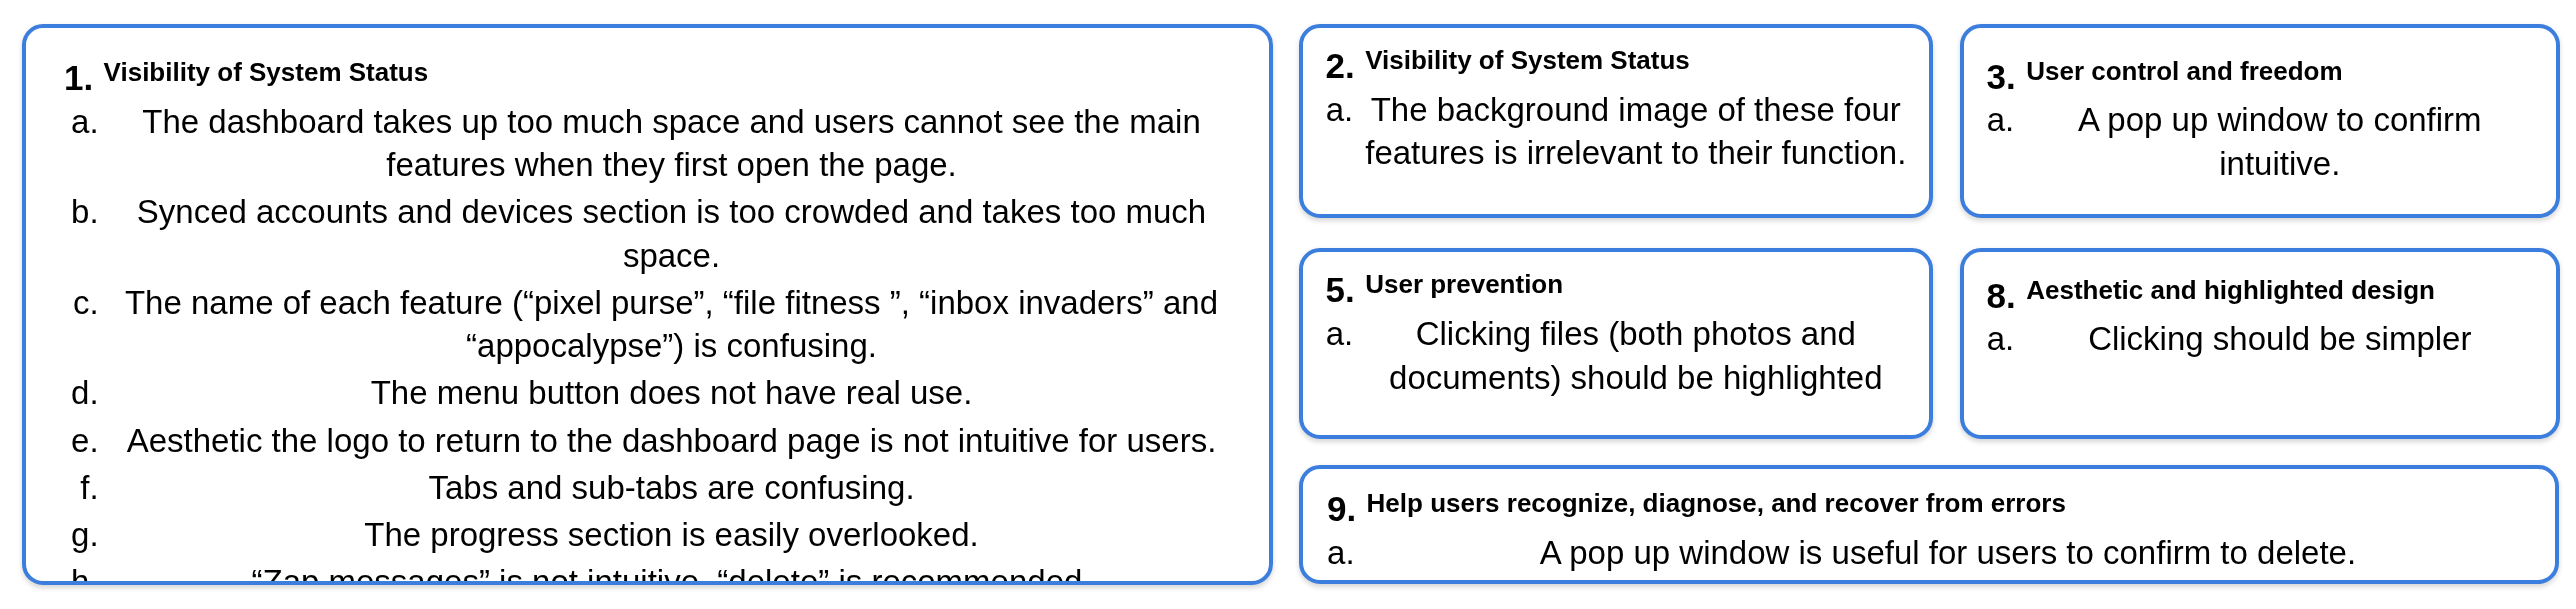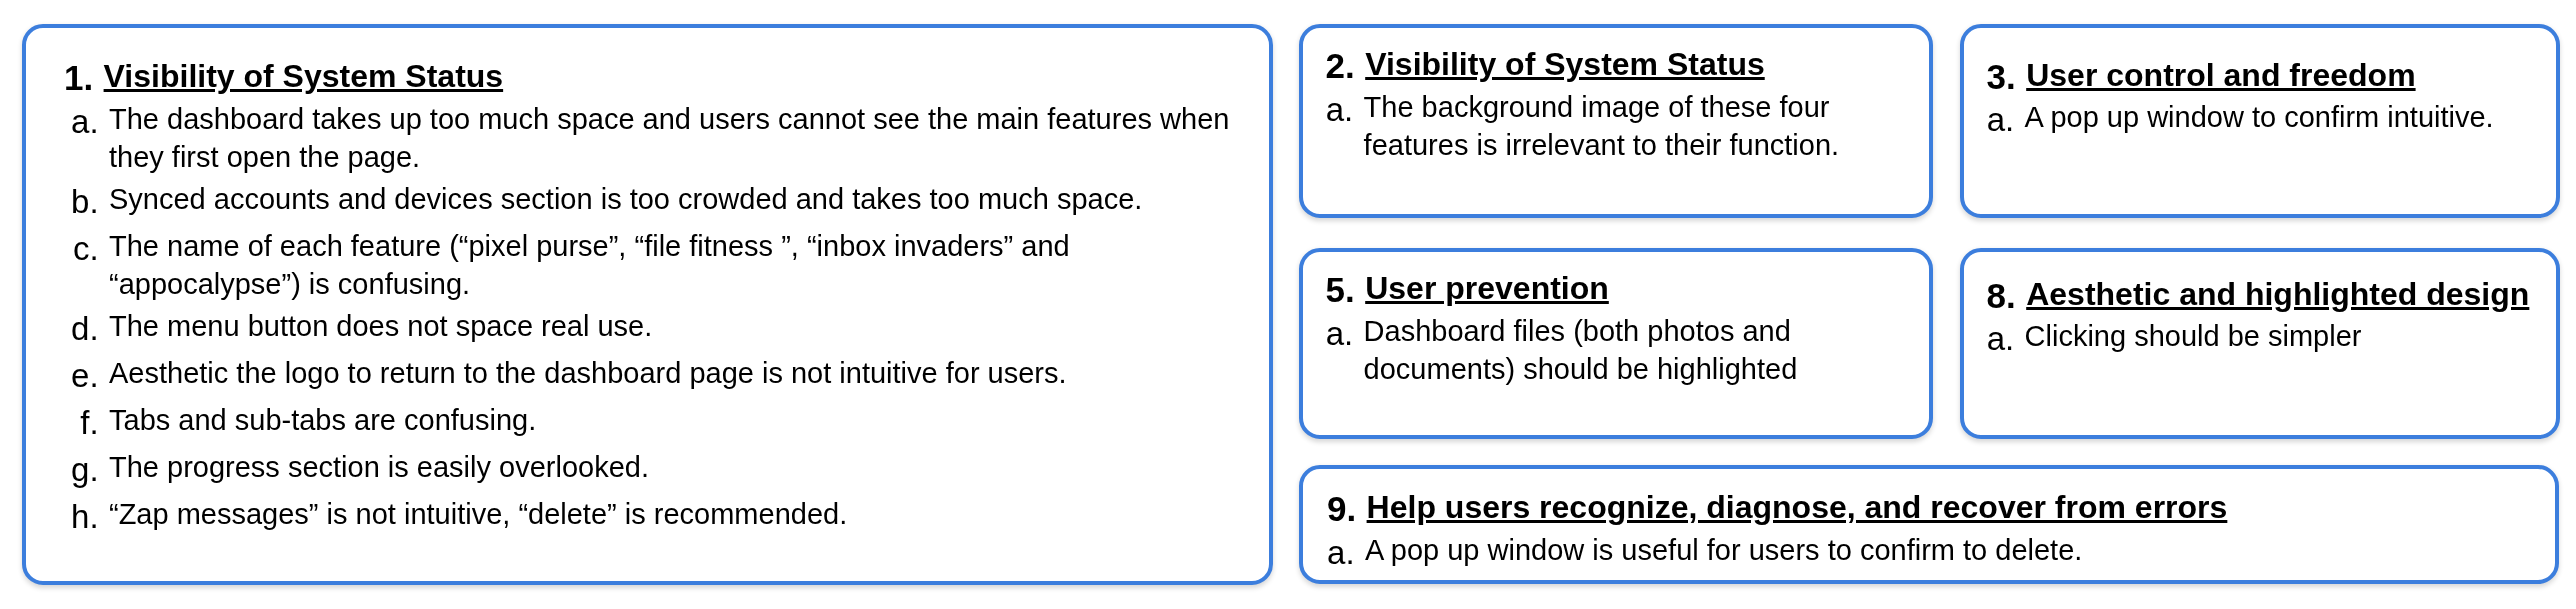--- a/index.html
+++ b/index.html
@@ -44,24 +44,23 @@
     gap: 10.4px;
   }
   .title-num {
     font-weight: bold;
     font-size: 35px;
     line-height: 1.22;
     flex: 0 0 auto;
   }
   .title-text {
     font-weight: bold;
-    font-size: 32px;
+    font-size: 26px;
     line-height: 1.22;
     flex: 1 1 auto;
-    text-decoration: underline;
   }
 
   .sub-list {
     list-style: none;
     margin: 0;
     padding: 0;
   }
 
   .sub-item {
     display: flex;
@@ -76,22 +75,23 @@
     width: 40px;
     text-align: right;
     padding-right: 10.4px;
     box-sizing: border-box;
     font-size: 33px;
     line-height: 1.32;
   }
 
   .sub-text {
     flex: 1 1 auto;
-    font-size: 29px;
+    font-size: 33px;
     line-height: 1.32;
+    text-align: center;
   }
 
   
   #card-1      { left: 22px;   top: 23.5px;  width: 1251px; height: 561px; }
   #card-1 .sub-marker { width: 45px; }
   #card-1 .card-inner { padding: 29.5px 35px 17.4px 38px; }
   #card-1 .sub-item   { margin-bottom: 3.5px; }
 
   #card-2      { left: 1299px; top: 23.5px;  width: 634px;  height: 194px; }
   #card-3      { left: 1960px; top: 23.5px;  width: 600px;  height: 194px; }
@@ -135,21 +135,21 @@
         <li class="sub-item">
           <span class="sub-marker">b.</span>
           <span class="sub-text">Synced accounts and devices section is too crowded and takes too much space.</span>
         </li>
         <li class="sub-item">
           <span class="sub-marker">c.</span>
           <span class="sub-text">The name of each feature (“pixel purse”, “file fitness  ”, “inbox invaders” and “appocalypse”) is confusing.</span>
         </li>
         <li class="sub-item">
           <span class="sub-marker">d.</span>
-          <span class="sub-text">The menu button does not space real use.</span>
+          <span class="sub-text">The menu button does not have real use.</span>
         </li>
         <li class="sub-item">
           <span class="sub-marker">e.</span>
           <span class="sub-text">Aesthetic the logo to return to the dashboard page is not intuitive for users.</span>
         </li>
         <li class="sub-item">
           <span class="sub-marker">f.</span>
           <span class="sub-text">Tabs and sub-tabs are confusing.</span>
         </li>
         <li class="sub-item">
@@ -196,21 +196,21 @@
 
   <section class="card" id="card-5">
     <div class="card-inner">
       <div class="title-row">
         <span class="title-num">5.</span>
         <span class="title-text">User prevention</span>
       </div>
       <ul class="sub-list">
         <li class="sub-item">
           <span class="sub-marker">a.</span>
-          <span class="sub-text">Dashboard files (both photos and documents) should be highlighted</span>
+          <span class="sub-text">Clicking files (both photos and documents) should be highlighted</span>
         </li>
       </ul>
     </div>
   </section>
 
   <section class="card" id="card-8">
     <div class="card-inner">
       <div class="title-row">
         <span class="title-num">8.</span>
         <span class="title-text">Aesthetic and highlighted design</span>

